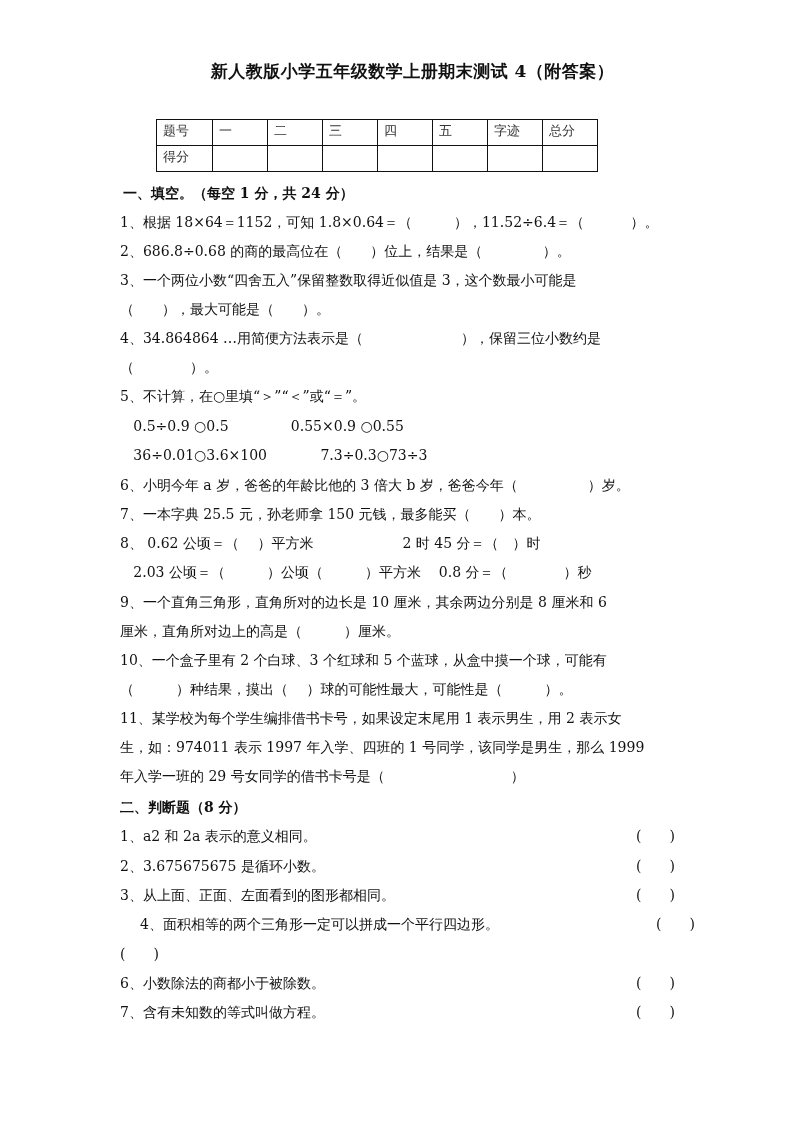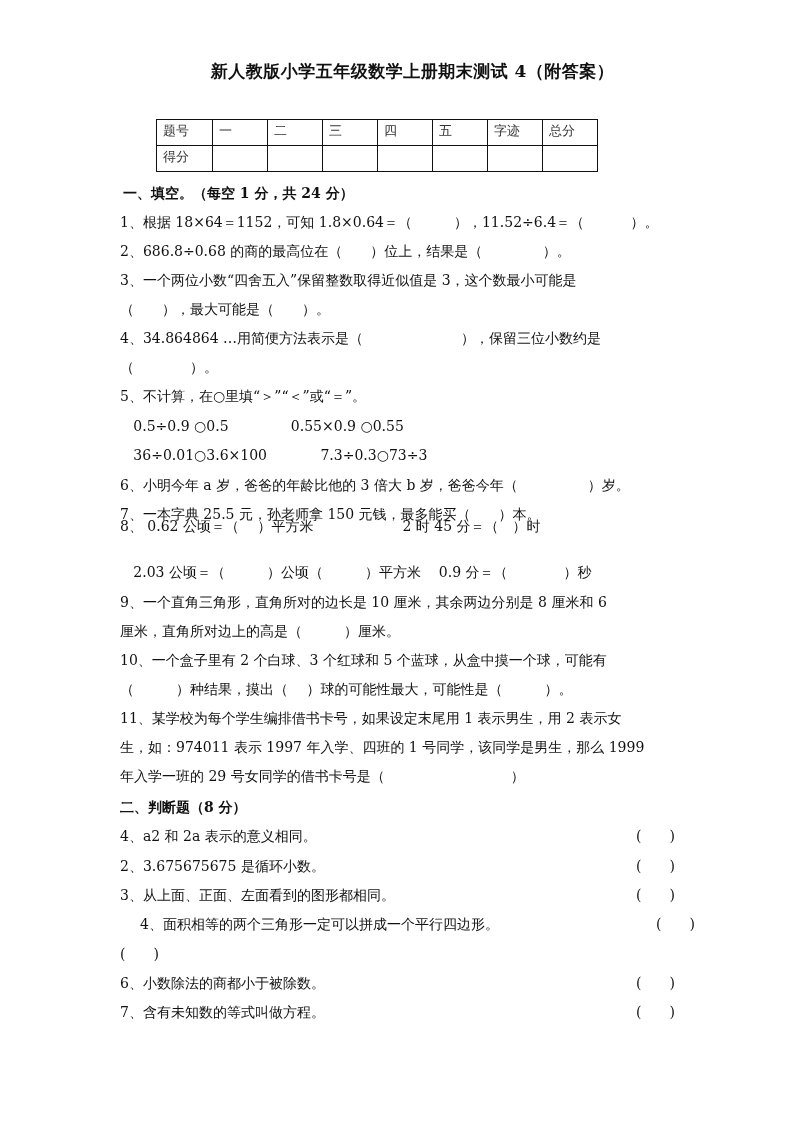--- a/index.html
+++ b/index.html
@@ -52,34 +52,34 @@
 <div class="line" style="top:241px;">2、686.8÷0.68 的商的最高位在（　　）位上，结果是（　　　　 ）。</div>
 <div class="line" style="top:270px;">3、一个两位小数“四舍五入”保留整数取得近似值是 3，这个数最小可能是</div>
 <div class="line" style="top:299px;">（　　），最大可能是（　　）。</div>
 <div class="line" style="top:328px;">4、34.864864 …用简便方法表示是（　　　　　　　），保留三位小数约是</div>
 <div class="line" style="top:357px;">（　　　　）。</div>
 <div class="line" style="top:386px;">5、不计算，在○里填“＞”“＜”或“＝”。</div>
 <div class="line" style="top:416px;">   0.5÷0.9 ○0.5              0.55×0.9 ○0.55</div>
 <div class="line" style="top:445px;">   36÷0.01○3.6×100            7.3÷0.3○73÷3</div>
 <div class="line" style="top:475px;">6、小明今年 a 岁，爸爸的年龄比他的 3 倍大 b 岁，爸爸今年（　　　　　）岁。</div>
 <div class="line" style="top:504px;">7、一本字典 25.5 元，孙老师拿 150 元钱，最多能买（　　）本。</div>
-<div class="line" style="top:516px;">8、 0.62 公顷＝（　 ）平方米                    2 时 45 分＝（　）时</div>
-<div class="line" style="top:562px;">   2.03 公顷＝（　　　）公顷（　　　）平方米    0.9 分＝（　　　　）秒</div>
+<div class="line" style="top:533px;">8、 0.62 公顷＝（　 ）平方米                    2 时 45 分＝（　）时</div>
+<div class="line" style="top:562px;">   2.03 公顷＝（　　　）公顷（　　　）平方米    0.8 分＝（　　　　）秒</div>
 <div class="line" style="top:592px;">9、一个直角三角形，直角所对的边长是 10 厘米，其余两边分别是 8 厘米和 6</div>
 <div class="line" style="top:621px;">厘米，直角所对边上的高是（　　　）厘米。</div>
 <div class="line" style="top:650px;">10、一个盒子里有 2 个白球、3 个红球和 5 个蓝球，从盒中摸一个球，可能有</div>
 <div class="line" style="top:679px;">（　　　）种结果，摸出（　 ）球的可能性最大，可能性是（　　　）。</div>
 <div class="line" style="top:708px;">11、某学校为每个学生编排借书卡号，如果设定末尾用 1 表示男生，用 2 表示女</div>
 <div class="line" style="top:737px;">生，如：974011 表示 1997 年入学、四班的 1 号同学，该同学是男生，那么 1999</div>
 <div class="line" style="top:766px;">年入学一班的 29 号女同学的借书卡号是（　　　　　　　　　）</div>
 
 <div class="line sec" style="top:797px;">二、判断题（8 分）</div>
 
 <div class="line row" style="top:826px;">
-  <span>4、a2 和 2a 表示的意义相同。</span>
+  <span>1、a2 和 2a 表示的意义相同。</span>
   <span class="paren">(　　)</span>
 </div>
 <div class="line row" style="top:856px;">
   <span>2、3.675675675 是循环小数。</span>
   <span class="paren">(　　)</span>
 </div>
 <div class="line row" style="top:885px;">
   <span>3、从上面、正面、左面看到的图形都相同。</span>
   <span class="paren">(　　)</span>
 </div>

